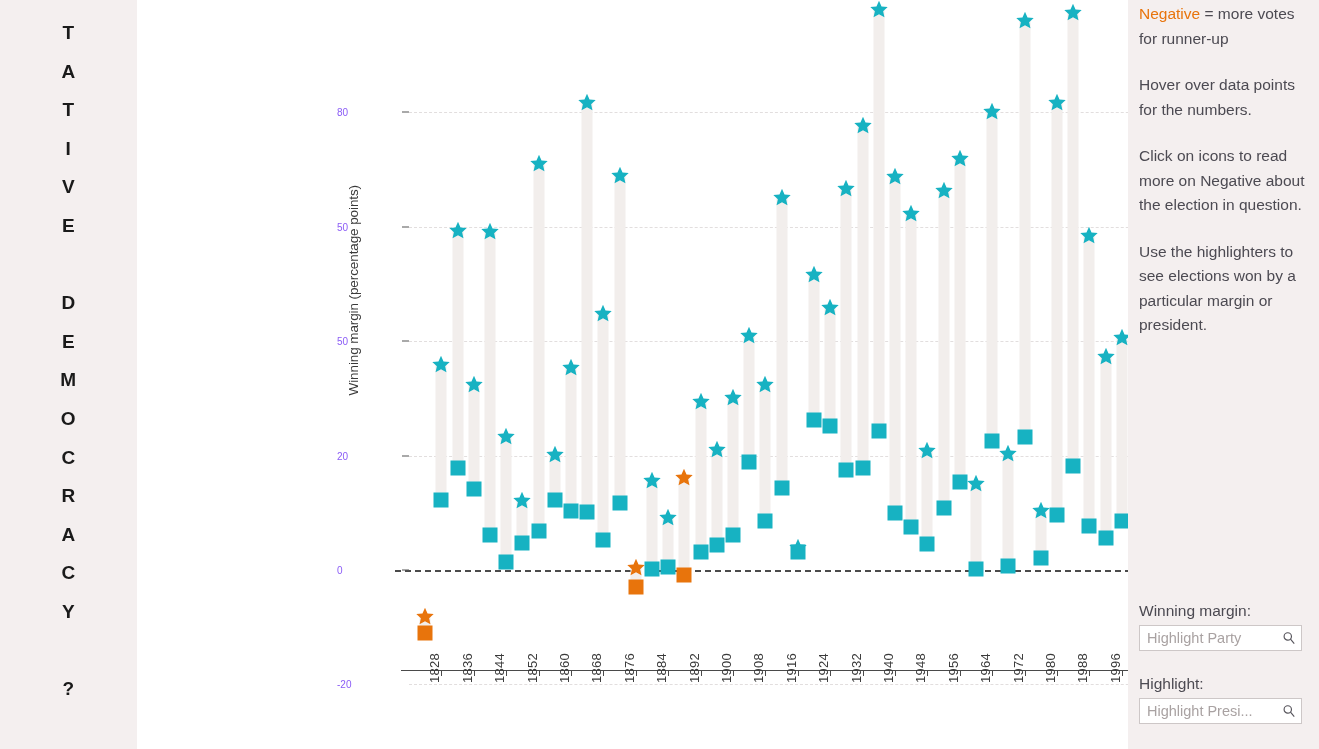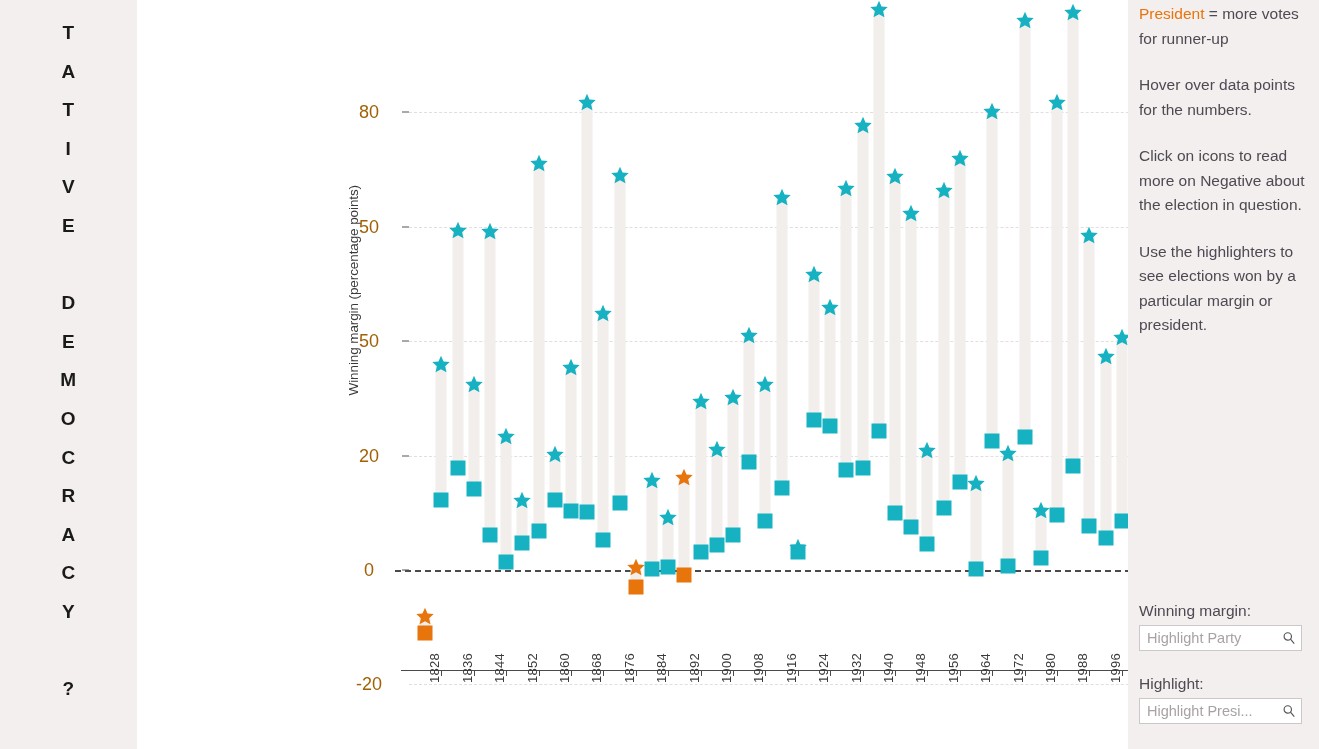--- a/index.html
+++ b/index.html
@@ -59,23 +59,23 @@
     position: absolute;
     left: 272px;   
     top: -46px;    
     width: 810px;
     height: 716px;
   }
   .ytick {
     position: absolute;
     left: -72px;
     width: 64px;
-    text-align: center;
-    font-size: 18px;
-    color: #a16207;
+    text-align: left;
+    font-size: 10px;
+    color: #8b5cf6;
     transform: translateY(-50%);
   }
   .ytick-dash {
     position: absolute;
     left: -6px;
     width: 7px;
     height: 1px;
     background: #555;
     transform: translateY(-50%);
   }
@@ -651,21 +651,21 @@
         <div class="xtick-label" style="left: 1010.2px;">2004</div>
         <div class="xtick-mark" style="left: 1049.6px;"></div>
         <div class="xtick-label" style="left: 1042.6px;">2012</div>
       </div>
   </div>
 
   <div id="right-rail">
 
     <div id="notes">
       <div class="note-block">
-        <span id="note-negative">President</span>
+        <span id="note-negative">Negative</span>
         <span>= more votes for runner-up</span>
       </div>
       <div class="note-gap"></div>
       <div class="note-block">Hover over data points for the numbers.</div>
       <div class="note-gap"></div>
       <div class="note-block">Click on icons to read more on Negative about the election in question.</div>
       <div class="note-gap"></div>
       <div class="note-block">Use the highlighters to see elections won by a particular margin or president.</div>
     </div>
 

